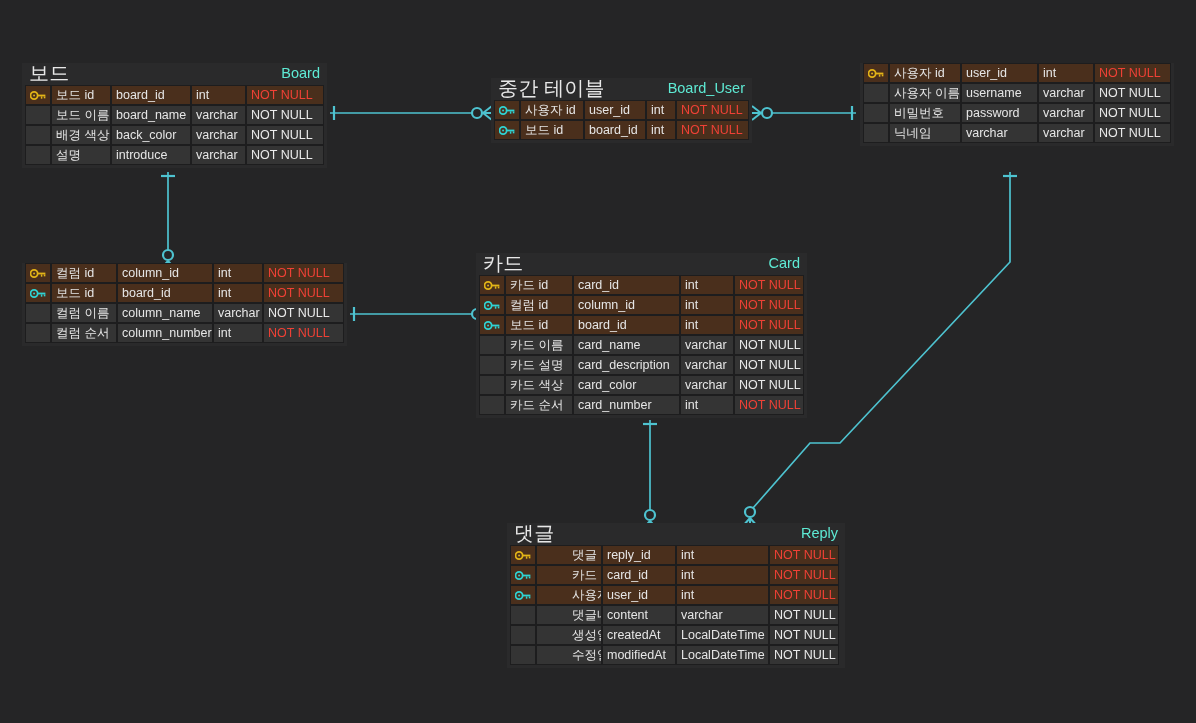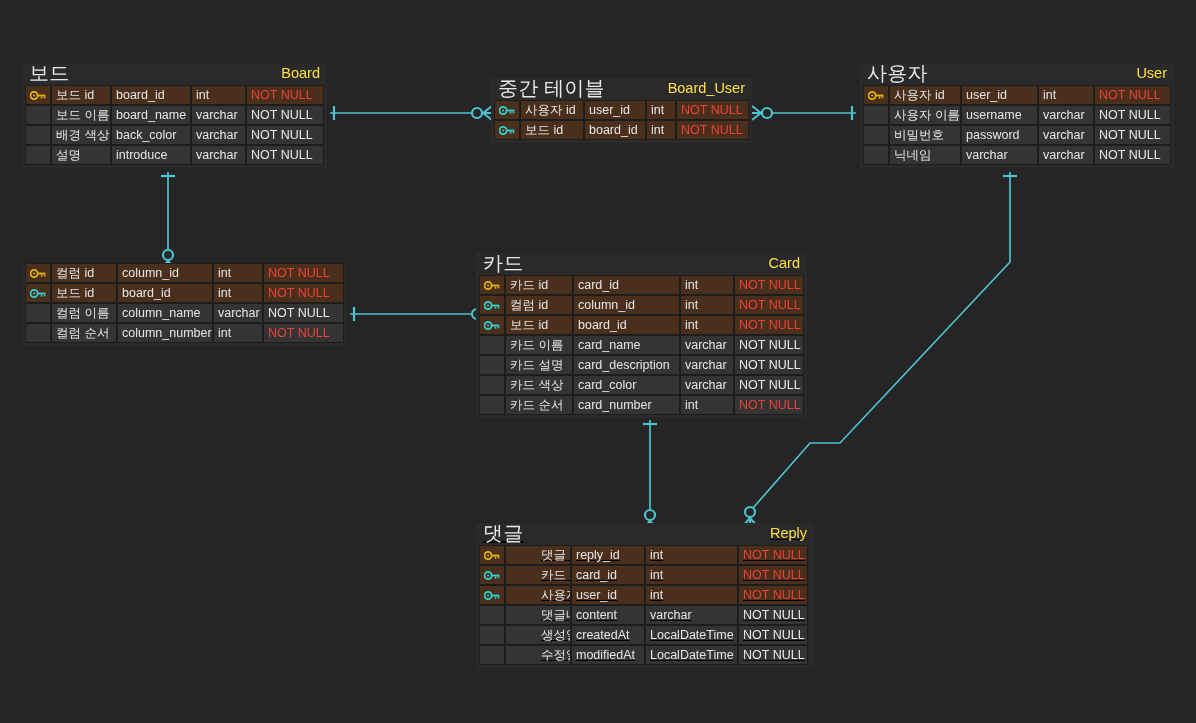--- a/index.html
+++ b/index.html
@@ -21,21 +21,21 @@
   .ent-header{
     display:flex;align-items:center;justify-content:space-between;
     padding:2px 7px 4px 7px;
     height:22px;
     box-sizing:border-box;
   }
   .ent-header .ko{
     color:#e8e8e8;font-size:20px;letter-spacing:.2px;line-height:16px;
   }
   .ent-header .en{
-    color:#fde047;font-size:14.5px;line-height:16px;
+    color:#5eead4;font-size:14.5px;line-height:16px;
   }
   .rows{
     display:block;
     padding:0 3px 3px 3px;
   }
   .row{
     display:flex;
     height:20px;
     margin-bottom:0px;
     align-items:flex-end;
@@ -78,21 +78,21 @@
   #ent-user .c-type{width:56px;} #ent-user .c-null{width:77px;}
 
   #ent-column{ left:22px; top:263px; width:325px; }
   #ent-column .c-ko{width:66px;} #ent-column .c-en{width:96px;}
   #ent-column .c-type{width:50px;} #ent-column .c-null{width:81px;}
 
   #ent-card{ left:476px; top:253px; width:331px; }
   #ent-card .c-ko{width:68px;} #ent-card .c-en{width:107px;}
   #ent-card .c-type{width:54px;} #ent-card .c-null{width:70px;}
 
-  #ent-reply{ left:476px; top:523px; width:338px;text-decoration:underline; }
+  #ent-reply{ left:507px; top:523px; width:338px; }
   #ent-reply .c-ko{width:66px;padding-left:35px;} #ent-reply .c-en{width:74px;}
   #ent-reply .c-type{width:93px;} #ent-reply .c-null{width:70px;}
 </style>
 </head>
 <body>
 
 <div id="canvas">
 
   <svg id="links" viewBox="0 0 1196 723" width="1196" height="723">
     <defs>
@@ -242,24 +242,20 @@
           </div>
           <div class="cell c-ko">보드 id</div>
           <div class="cell c-en">board_id</div>
           <div class="cell c-type">int</div>
           <div class="cell c-null req">NOT NULL</div>
         </div>
       </div>
   </div>
 
   <div class="entity" id="ent-user">
-    <div class="ent-header">
-      <span class="ko">사용자</span>
-      <span class="en">User</span>
-    </div>
     <div class="rows">
         <div class="row key">
           <div class="cell c-key">
             <svg class="keyico" viewBox="0 0 18 12">
               <circle cx="4.6" cy="6" r="4" fill="none" stroke="#e3b417" stroke-width="2"></circle>
               <circle cx="4.6" cy="6" r="1.1" fill="#e3b417"></circle>
               <rect x="8" y="5" width="9.3" height="2" fill="#e3b417"></rect>
               <rect x="12.2" y="7" width="1.7" height="2.6" fill="#e3b417"></rect>
               <rect x="15.5" y="7" width="1.8" height="2.2" fill="#e3b417"></rect>
             </svg>

